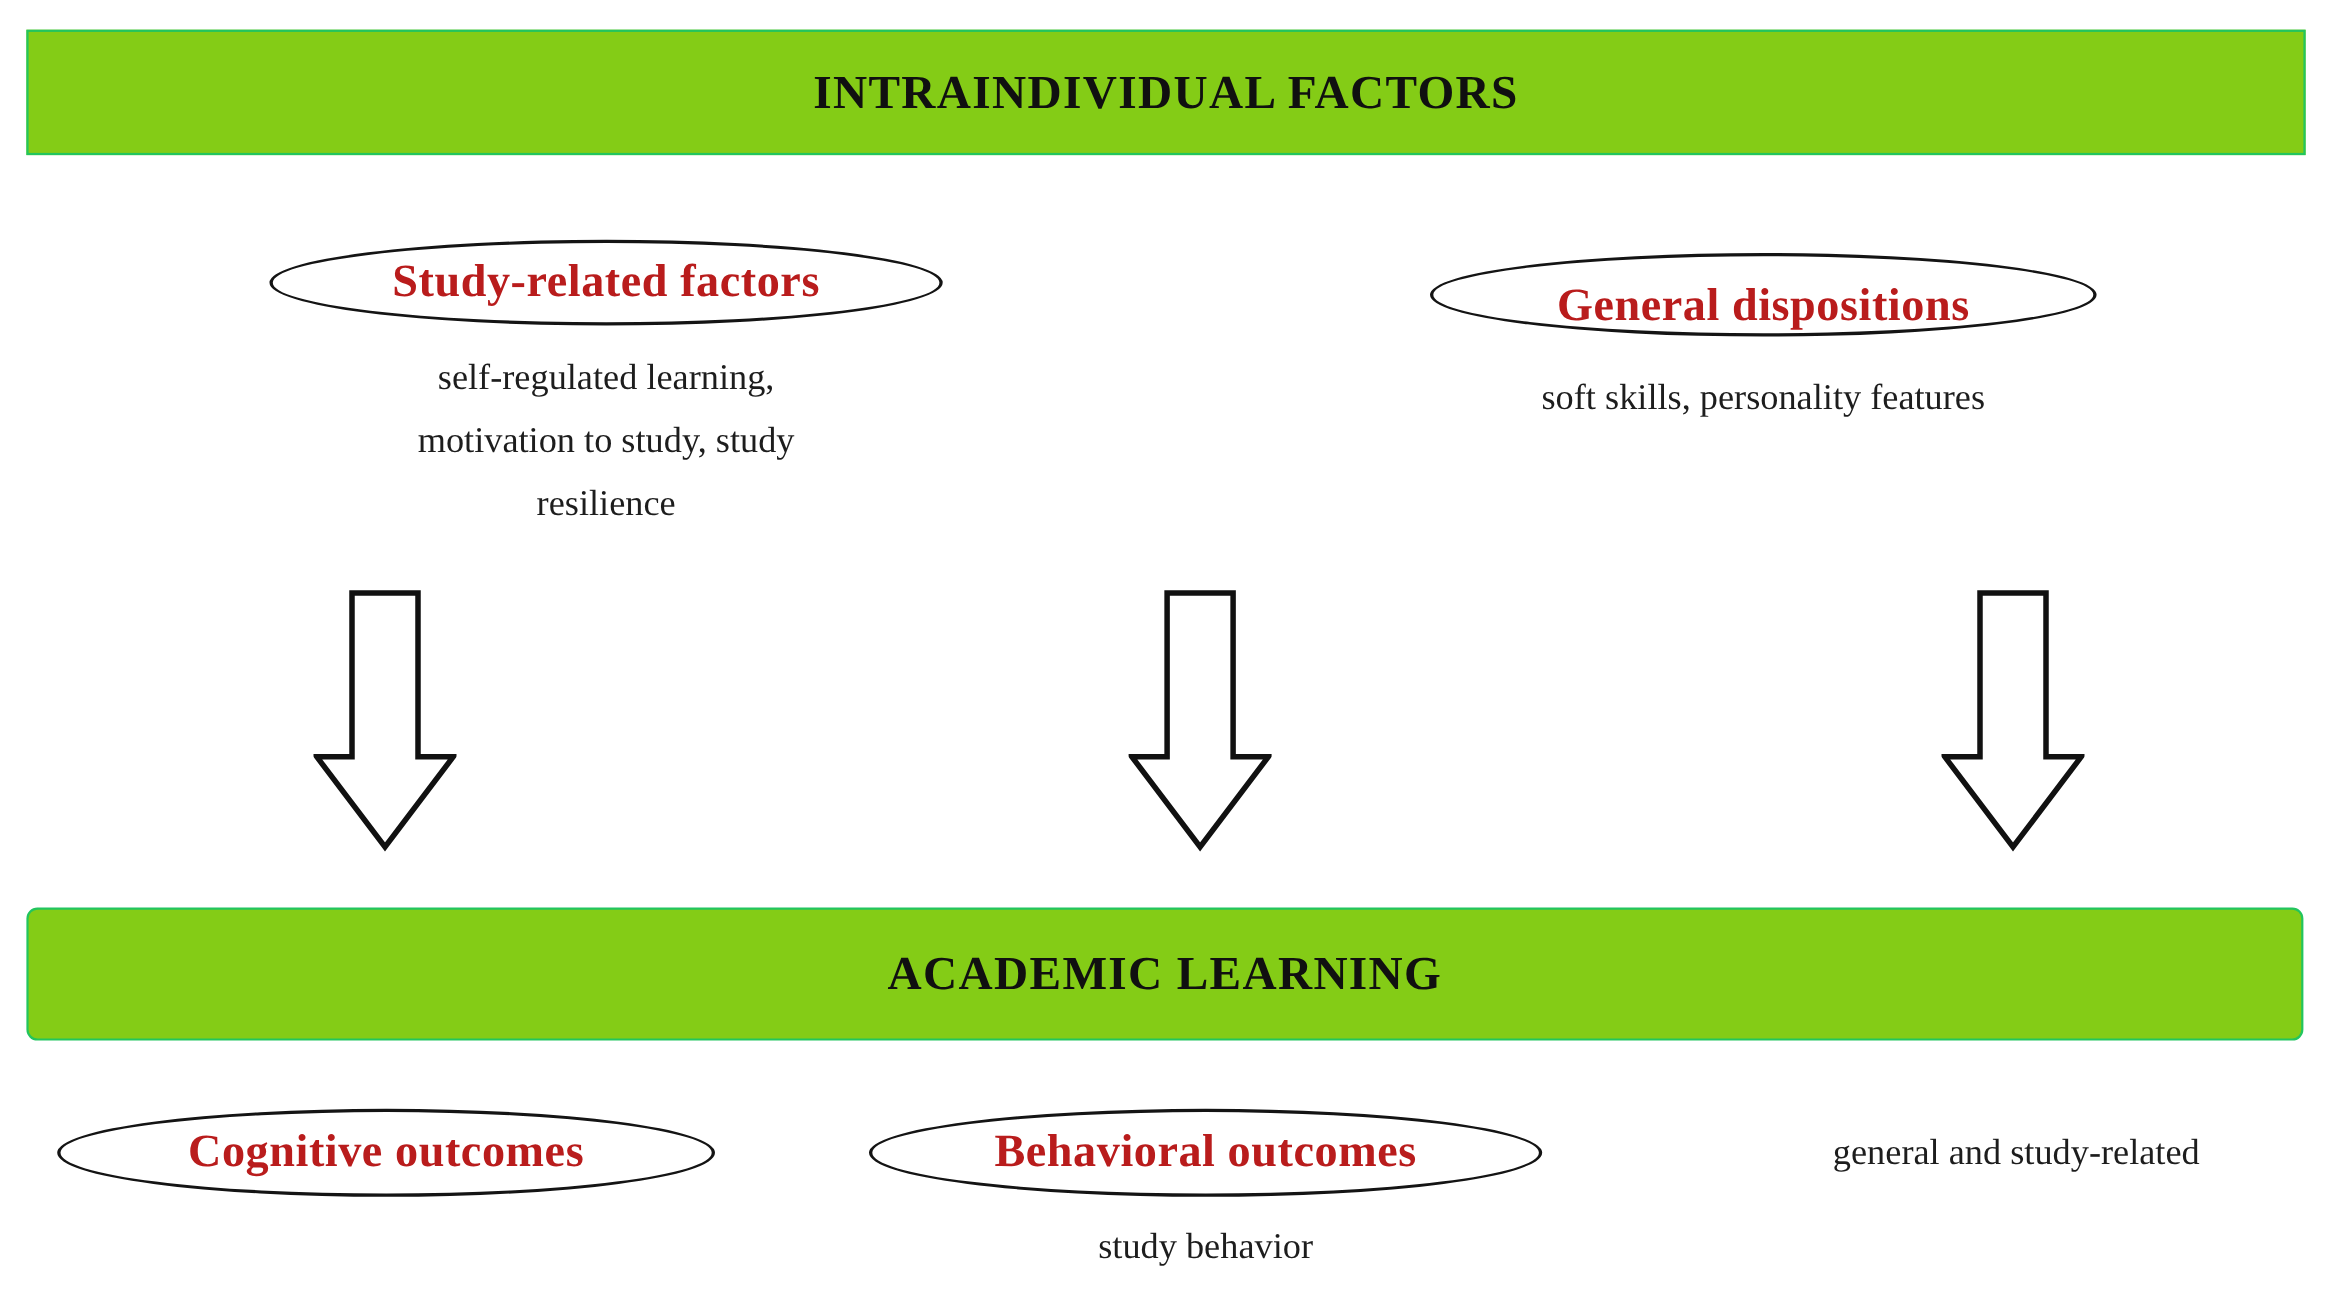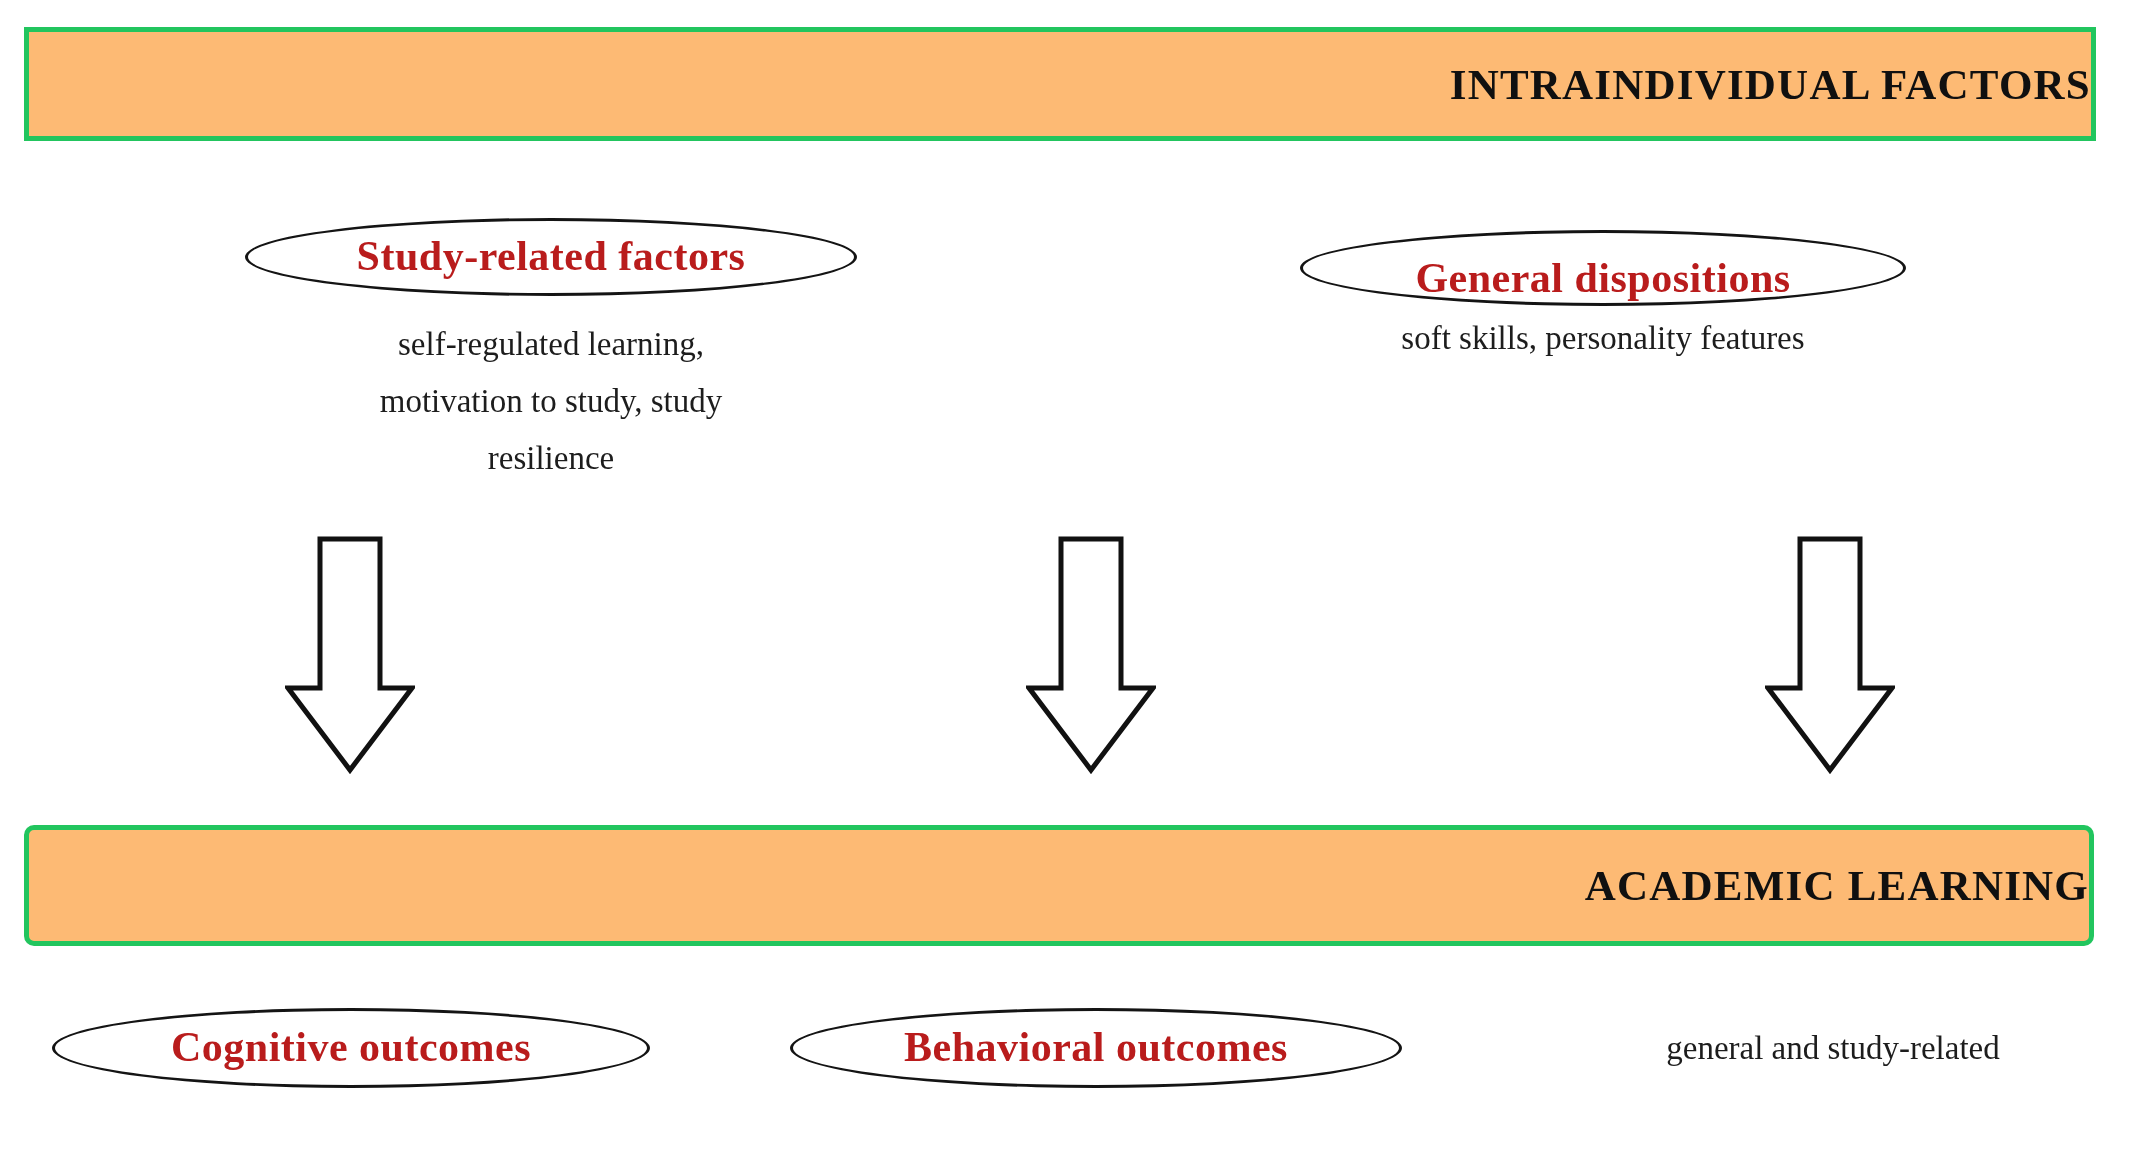--- a/index.html
+++ b/index.html
@@ -19,25 +19,25 @@
     position: relative;
     width: 2138px;
     height: 1173px;
     background: #ffffff;
   }
 
   
   .banner {
     position: absolute;
     box-sizing: border-box;
-    background: #fdba74;
-    border: 5px solid #22c55e;
+    background: #84cc16;
+    border: 2px solid #22c55e;
     display: flex;
     align-items: center;
-    justify-content: flex-end;
+    justify-content: center;
   }
   .banner-label {
     font-family: "Liberation Serif", "DejaVu Serif", serif;
     font-weight: bold;
     font-size: 43px;
     letter-spacing: 1.2px;
     color: #101010;
     white-space: nowrap;
     text-align: center;
   }
@@ -97,21 +97,21 @@
   }
   #node-study .ellipse { width: 612px; height: 78px; }
   #node-study .caption { margin-top: 20px; width: 612px; margin-left: 0; }
 
   #node-general {
     left: 1300px;
     top: 230px;
     width: 606px;
   }
   #node-general .ellipse { width: 606px; height: 76px; align-items: flex-end; }
-  #node-general .caption { margin-top: 4px; width: 606px; }
+  #node-general .caption { margin-top: 28px; width: 606px; }
 
   
   #node-cognitive {
     left: 52px;
     top: 1008px;
     width: 598px;
   }
   #node-cognitive .ellipse { width: 598px; height: 80px; }
   #node-cognitive .caption { margin-top: 18px; width: 598px; }
 
@@ -199,19 +199,20 @@
   <div class="node" id="node-cognitive">
     <div class="ellipse">
       <span class="ellipse-label">Cognitive  outcomes</span>
     </div>
   </div>
 
   <div class="node" id="node-behavioral">
     <div class="ellipse">
       <span class="ellipse-label">Behavioral outcomes</span>
     </div>
+    <div class="caption">study behavior</div>
   </div>
 
   <div class="node" id="node-emotional">
     <div class="caption">general and study-related</div>
   </div>
 
 </div>
 
 </body></html>

